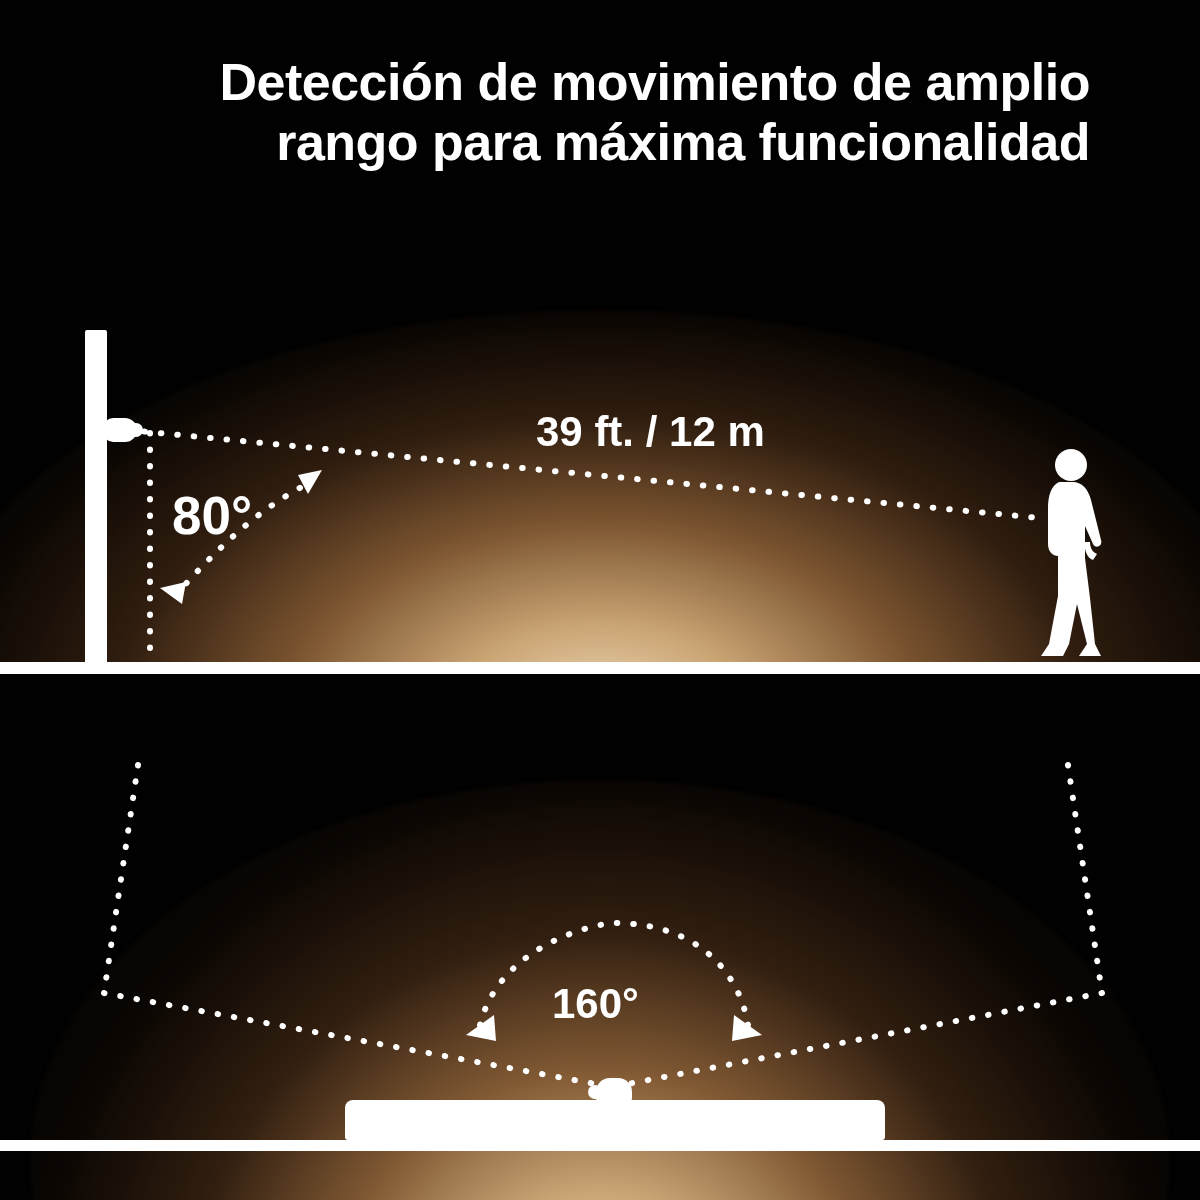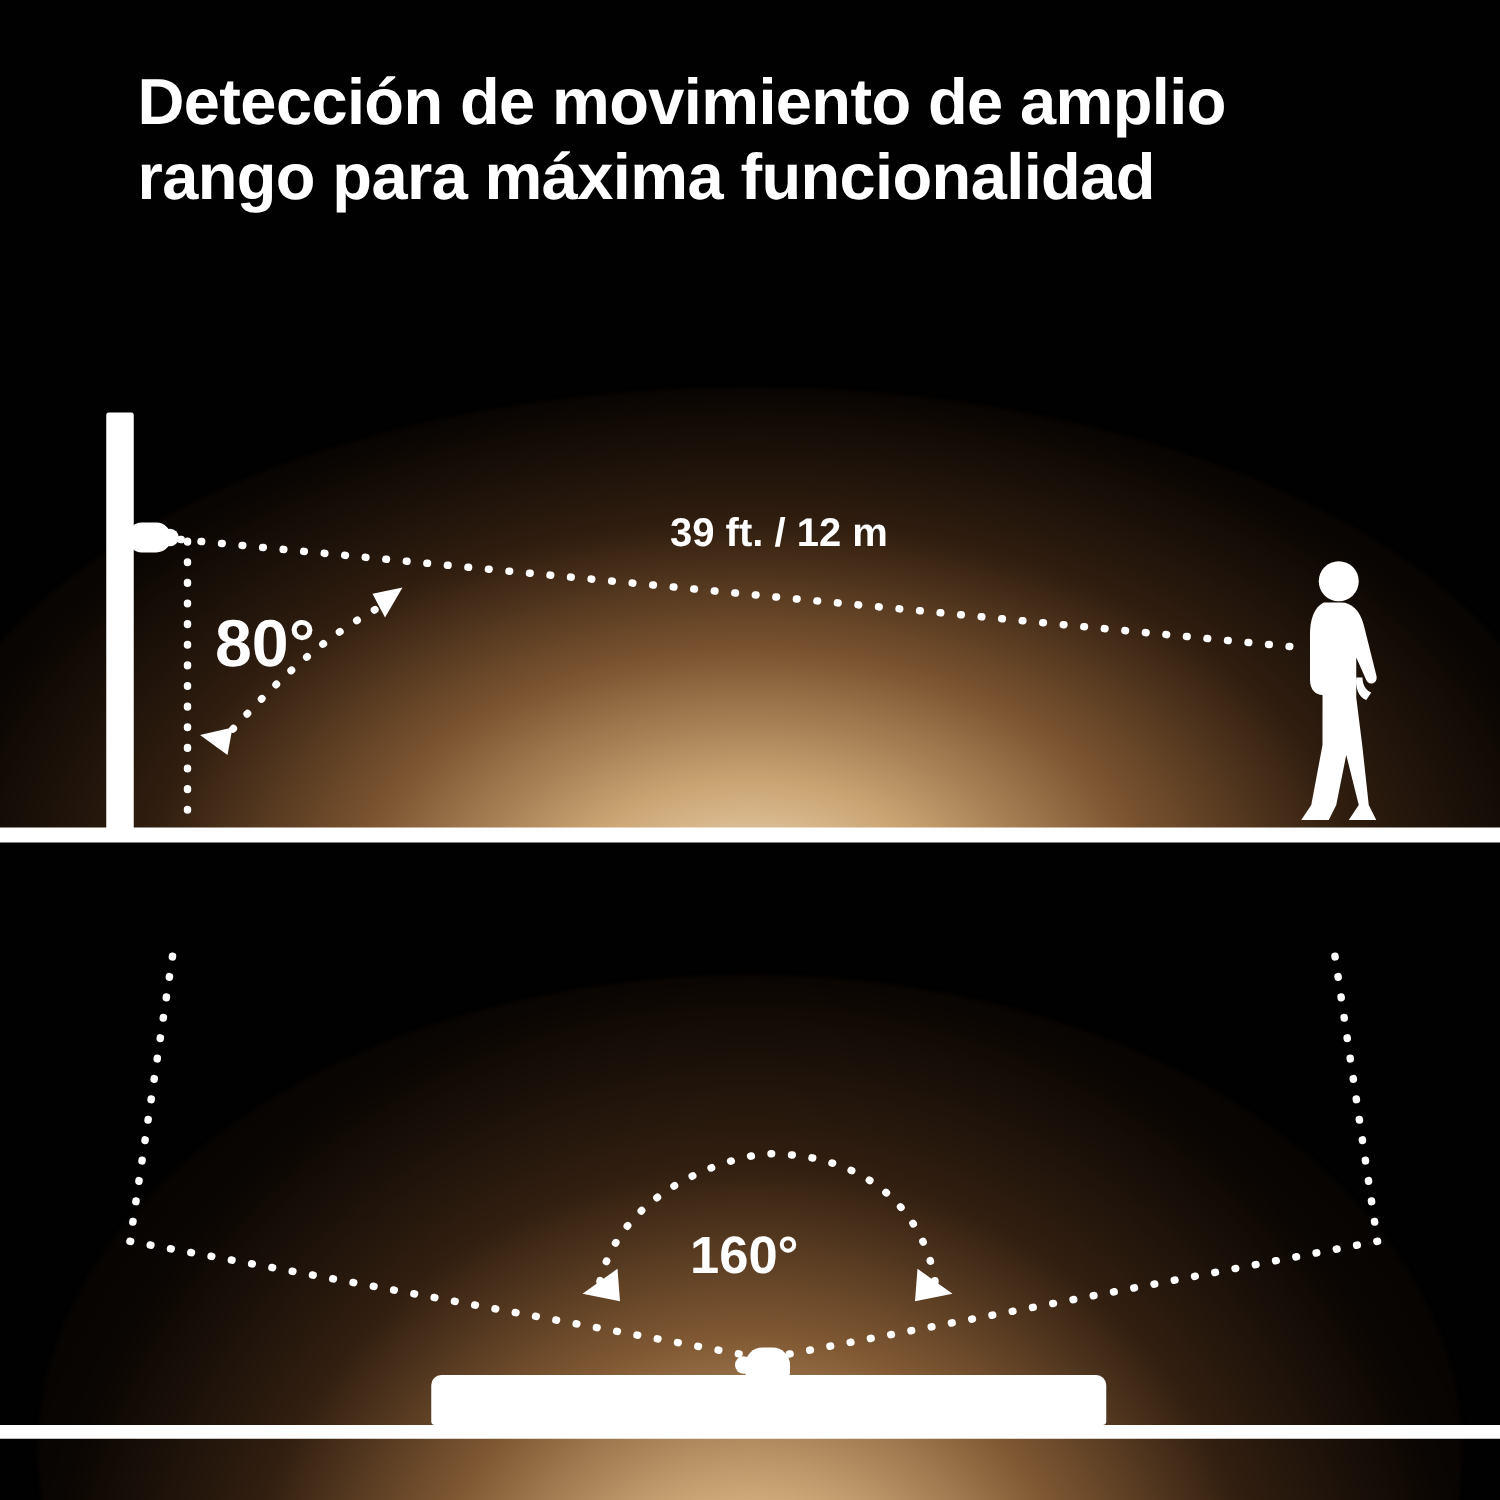--- a/index.html
+++ b/index.html
@@ -15,21 +15,21 @@
     overflow: hidden;
     font-family: "Liberation Sans", sans-serif;
   }
 
   
   .title {
     position: absolute;
     top: 52px;
     left: 0;
     width: 1200px;
-    text-align: left;
+    text-align: right;
     color: #ffffff;
     font-size: 52px;
     line-height: 1.16;
     font-weight: bold;
     letter-spacing: -0.5px;
     padding: 0 110px;
     box-sizing: border-box;
   }
 
   
@@ -134,21 +134,21 @@
 
   .label {
     position: absolute;
     color: #ffffff;
     font-weight: bold;
     white-space: nowrap;
   }
   .label-distance {
     left: 536px;
     top: 138px;
-    font-size: 32px;
+    font-size: 42px;
   }
   .label-80 {
     left: 172px;
     top: 215px;
     font-size: 53px;
   }
   .label-160 {
     left: 552px;
     top: 305px;
     font-size: 42px;

